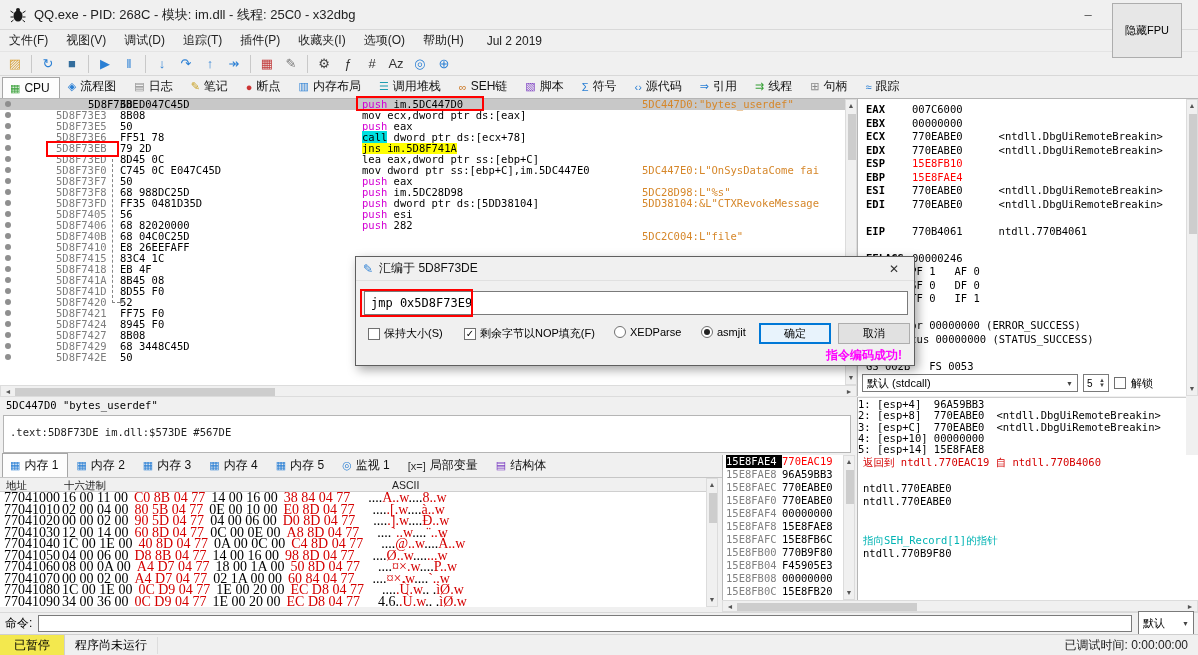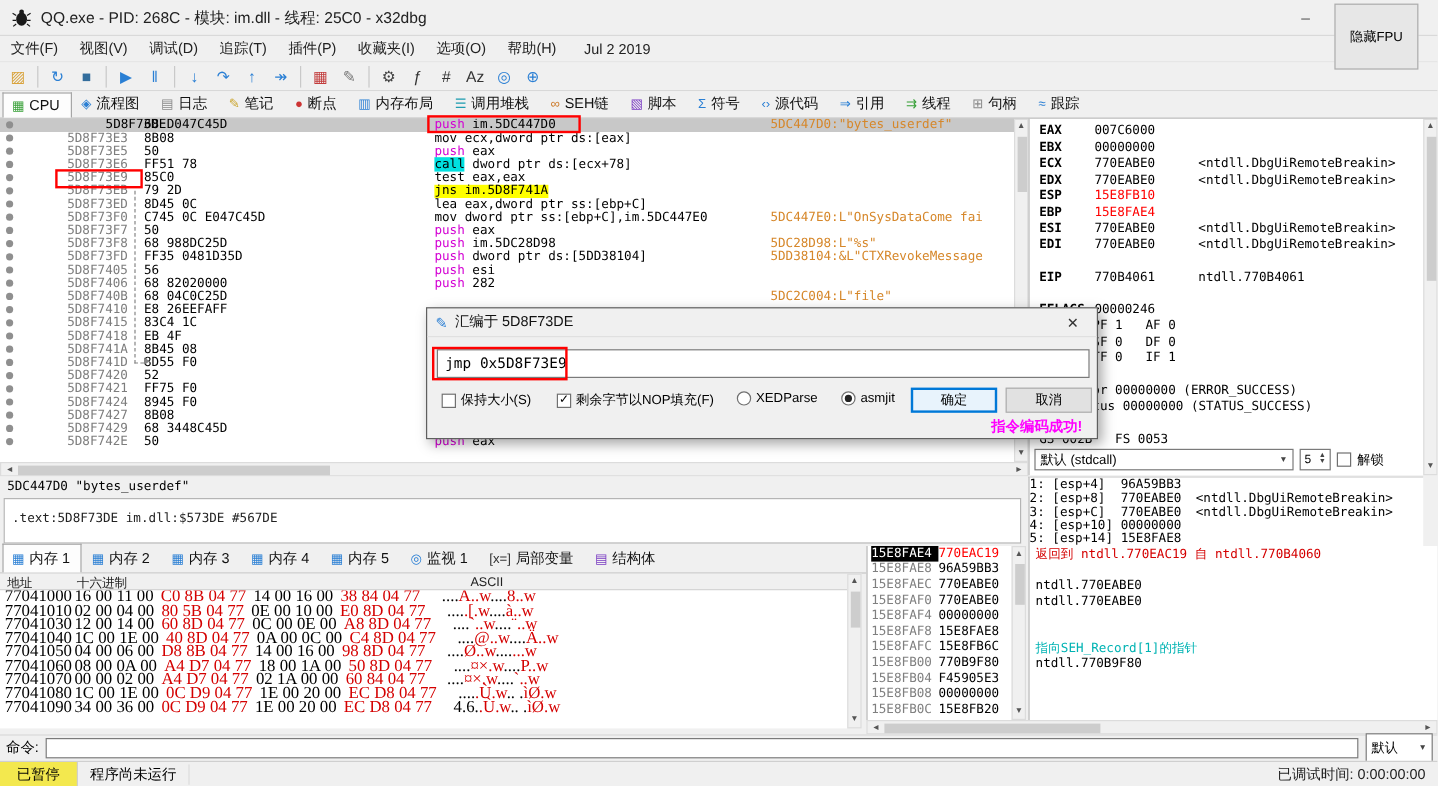--- a/index.html
+++ b/index.html
@@ -256,21 +256,20 @@
         <span class="tab-ic" style="color: rgb(42, 127, 212);">≈</span>
         <span class="tab-label">跟踪</span>
       </div>
     </div>
 
   <div class="disasm">
       <div class="drow sel"><span class="dot"></span><span class="daddr">5D8F73DE</span><span class="dbytes">68 D047C45D</span><span class="dinstr"><span class="mn mn-push">push</span><span class="ops"> im.5DC447D0</span></span><span class="dcomment">5DC447D0:"bytes_userdef"</span></div>
       <div class="drow"><span class="dot"></span><span class="daddr">5D8F73E3</span><span class="dbytes">8B08</span><span class="dinstr"><span class="mn mn-mov">mov</span><span class="ops"> ecx,dword ptr ds:[eax]</span></span></div>
       <div class="drow"><span class="dot"></span><span class="daddr">5D8F73E5</span><span class="dbytes">50</span><span class="dinstr"><span class="mn mn-push">push</span><span class="ops"> eax</span></span></div>
       <div class="drow"><span class="dot"></span><span class="daddr">5D8F73E6</span><span class="dbytes">FF51 78</span><span class="dinstr"><span class="mn mn-call">call</span><span class="ops"> dword ptr ds:[ecx+78]</span></span></div>
-      <div class="drow"><span class="dot"></span><span class="daddr">5D8F73E9</span><span class="dbytes">85C0</span><span class="dinstr"><span class="mn mn-test">test</span><span class="ops"> eax,eax</span></span></div>
       <div class="drow"><span class="dot"></span><span class="daddr">5D8F73EB</span><span class="dbytes">79 2D</span><span class="dinstr jcc"><span class="mn mn-jns">jns</span><span class="ops"> im.5D8F741A</span></span></div>
       <div class="drow"><span class="dot"></span><span class="daddr">5D8F73ED</span><span class="dbytes">8D45 0C</span><span class="dinstr"><span class="mn mn-lea">lea</span><span class="ops"> eax,dword ptr ss:[ebp+C]</span></span></div>
       <div class="drow"><span class="dot"></span><span class="daddr">5D8F73F0</span><span class="dbytes">C745 0C E047C45D</span><span class="dinstr"><span class="mn mn-mov">mov</span><span class="ops"> dword ptr ss:[ebp+C],im.5DC447E0</span></span><span class="dcomment">5DC447E0:L"OnSysDataCome fai</span></div>
       <div class="drow"><span class="dot"></span><span class="daddr">5D8F73F7</span><span class="dbytes">50</span><span class="dinstr"><span class="mn mn-push">push</span><span class="ops"> eax</span></span></div>
       <div class="drow"><span class="dot"></span><span class="daddr">5D8F73F8</span><span class="dbytes">68 988DC25D</span><span class="dinstr"><span class="mn mn-push">push</span><span class="ops"> im.5DC28D98</span></span><span class="dcomment">5DC28D98:L"%s"</span></div>
       <div class="drow"><span class="dot"></span><span class="daddr">5D8F73FD</span><span class="dbytes">FF35 0481D35D</span><span class="dinstr"><span class="mn mn-push">push</span><span class="ops"> dword ptr ds:[5DD38104]</span></span><span class="dcomment">5DD38104:&amp;L"CTXRevokeMessage</span></div>
       <div class="drow"><span class="dot"></span><span class="daddr">5D8F7405</span><span class="dbytes">56</span><span class="dinstr"><span class="mn mn-push">push</span><span class="ops"> esi</span></span></div>
       <div class="drow"><span class="dot"></span><span class="daddr">5D8F7406</span><span class="dbytes">68 82020000</span><span class="dinstr"><span class="mn mn-push">push</span><span class="ops"> 282</span></span></div>
       <div class="drow"><span class="dot"></span><span class="daddr">5D8F740B</span><span class="dbytes">68 04C0C25D</span><span class="dinstr"></span><span class="dcomment">5DC2C004:L"file"</span></div>
       <div class="drow"><span class="dot"></span><span class="daddr">5D8F7410</span><span class="dbytes">E8 26EEFAFF</span><span class="dinstr"></span></div>
@@ -396,20 +395,21 @@
     </div>
 
   <div class="dump-head">
     <span class="dh-addr">地址</span>
     <span class="dh-hex">十六进制</span>
     <span class="dh-asc">ASCII</span>
   </div>
   <div class="dump">
       <div class="mrow"><span class="maddr">77041000</span><span class="mhex">16 00 11 00</span><span class="mhex red">C0 8B 04 77</span><span class="mhex">14 00 16 00</span><span class="mhex red">38 84 04 77</span><span class="masc"><span>....</span><span class="red">À..w</span><span>....</span><span class="red">8..w</span></span></div>
       <div class="mrow"><span class="maddr">77041010</span><span class="mhex">02 00 04 00</span><span class="mhex red">80 5B 04 77</span><span class="mhex">0E 00 10 00</span><span class="mhex red">E0 8D 04 77</span><span class="masc"><span>....</span><span class="red">.[.w</span><span>....</span><span class="red">à..w</span></span></div>
+      <div class="mrow"><span class="maddr">77041020</span><span class="mhex">00 00 02 00</span><span class="mhex red">90 5D 04 77</span><span class="mhex">04 00 06 00</span><span class="mhex red">D0 8D 04 77</span><span class="masc"><span>....</span><span class="red">.].w</span><span>....</span><span class="red">Ð..w</span></span></div>
       <div class="mrow"><span class="maddr">77041030</span><span class="mhex">12 00 14 00</span><span class="mhex red">60 8D 04 77</span><span class="mhex">0C 00 0E 00</span><span class="mhex red">A8 8D 04 77</span><span class="masc"><span>....</span><span class="red">`..w</span><span>....</span><span class="red">¨..w</span></span></div>
       <div class="mrow"><span class="maddr">77041040</span><span class="mhex">1C 00 1E 00</span><span class="mhex red">40 8D 04 77</span><span class="mhex">0A 00 0C 00</span><span class="mhex red">C4 8D 04 77</span><span class="masc"><span>....</span><span class="red">@..w</span><span>....</span><span class="red">Ä..w</span></span></div>
       <div class="mrow"><span class="maddr">77041050</span><span class="mhex">04 00 06 00</span><span class="mhex red">D8 8B 04 77</span><span class="mhex">14 00 16 00</span><span class="mhex red">98 8D 04 77</span><span class="masc"><span>....</span><span class="red">Ø..w</span><span>....</span><span class="red">...w</span></span></div>
       <div class="mrow"><span class="maddr">77041060</span><span class="mhex">08 00 0A 00</span><span class="mhex red">A4 D7 04 77</span><span class="mhex">18 00 1A 00</span><span class="mhex red">50 8D 04 77</span><span class="masc"><span>....</span><span class="red">¤×.w</span><span>....</span><span class="red">P..w</span></span></div>
       <div class="mrow"><span class="maddr">77041070</span><span class="mhex">00 00 02 00</span><span class="mhex red">A4 D7 04 77</span><span class="mhex">02 1A 00 00</span><span class="mhex red">60 84 04 77</span><span class="masc"><span>....</span><span class="red">¤×.w</span><span>....</span><span class="red">`..w</span></span></div>
       <div class="mrow"><span class="maddr">77041080</span><span class="mhex">1C 00 1E 00</span><span class="mhex red">0C D9 04 77</span><span class="mhex">1E 00 20 00</span><span class="mhex red">EC D8 04 77</span><span class="masc"><span>....</span><span class="red">.Ù.w</span><span>.. .</span><span class="red">ìØ.w</span></span></div>
       <div class="mrow"><span class="maddr">77041090</span><span class="mhex">34 00 36 00</span><span class="mhex red">0C D9 04 77</span><span class="mhex">1E 00 20 00</span><span class="mhex red">EC D8 04 77</span><span class="masc"><span>4.6.</span><span class="red">.Ù.w</span><span>.. .</span><span class="red">ìØ.w</span></span></div>
     </div>
   <div class="sb" style="left:706px;top:478px;width:12px;height:129px;">
     <span class="ar" style="top:1px;">▲</span>

